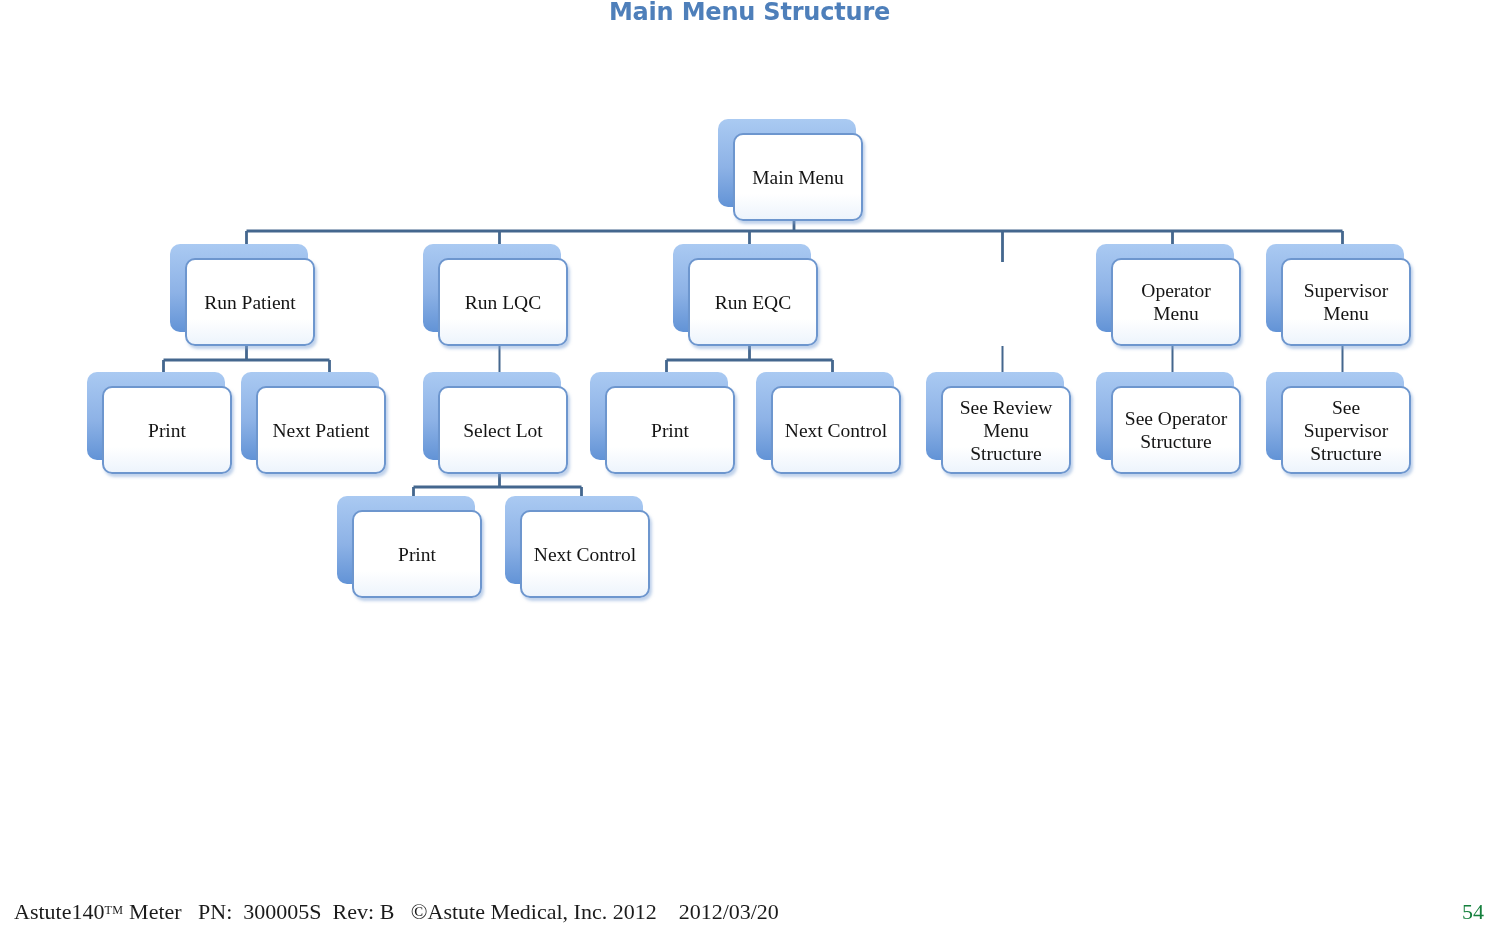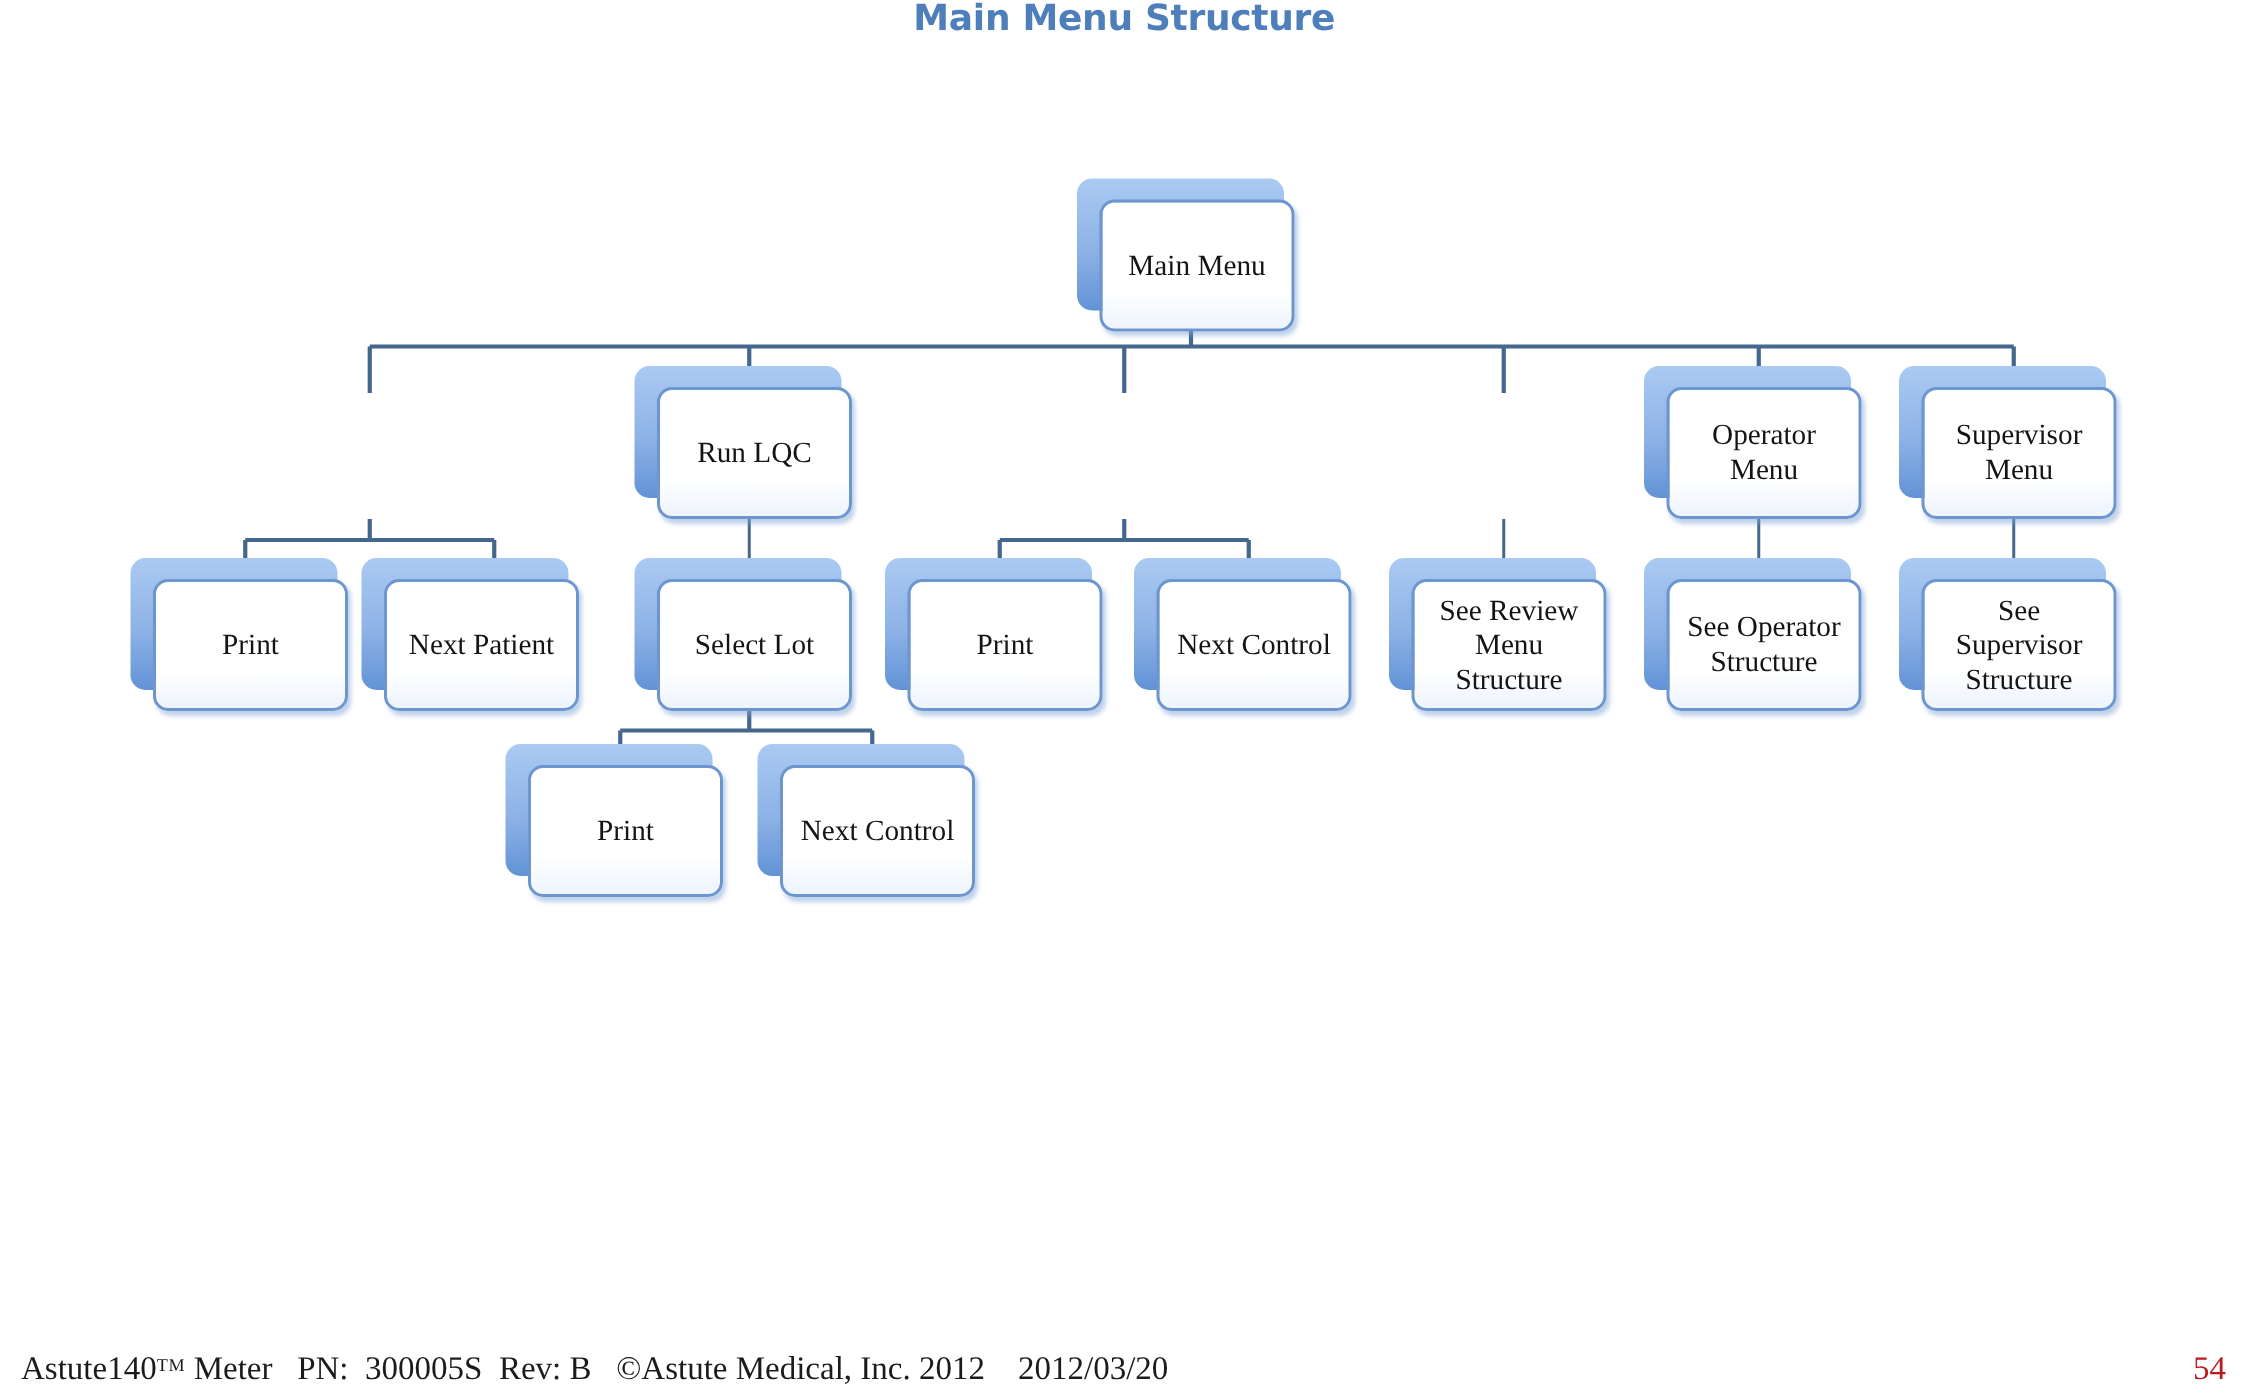--- a/index.html
+++ b/index.html
@@ -58,21 +58,21 @@
     font-size:0.55em;
     position:relative;
     top:-0.45em;
     letter-spacing:0.5px;
     margin-top:27px;
   }
   .page-number{
     position:absolute;
     right:15px; top:899px;
     font-size:22px;
-    color:#b91c1c;
+    color:#15803d;
     font-family:Liberation Serif, serif;
   }
 </style>
 </head>
 <body>
 
 <div class="page">
 
   <div class="page-title">Main Menu Structure</div>
 
@@ -106,24 +106,36 @@
              M1342.5 346 L1342.5 390" fill="none" stroke="#44678E" stroke-width="2"></path>
   </svg>
 
   <div class="node" style="left:733px;top:133px">
     <div class="shadow"></div>
     <div class="face">
       <span>Main Menu</span>
     </div>
   </div>
 
+  <div class="node" style="left:185px;top:258px">
+    <div class="shadow"></div>
+    <div class="face">
+      <span>Run Patient</span>
+    </div>
+  </div>
   <div class="node" style="left:438px;top:258px">
     <div class="shadow"></div>
     <div class="face">
       <span>Run LQC</span>
+    </div>
+  </div>
+  <div class="node" style="left:688px;top:258px">
+    <div class="shadow"></div>
+    <div class="face">
+      <span>Run EQC</span>
     </div>
   </div>
   <div class="node" style="left:1111px;top:258px">
     <div class="shadow"></div>
     <div class="face">
       <span>Operator Menu</span>
     </div>
   </div>
   <div class="node" style="left:1281px;top:258px">
     <div class="shadow"></div>

